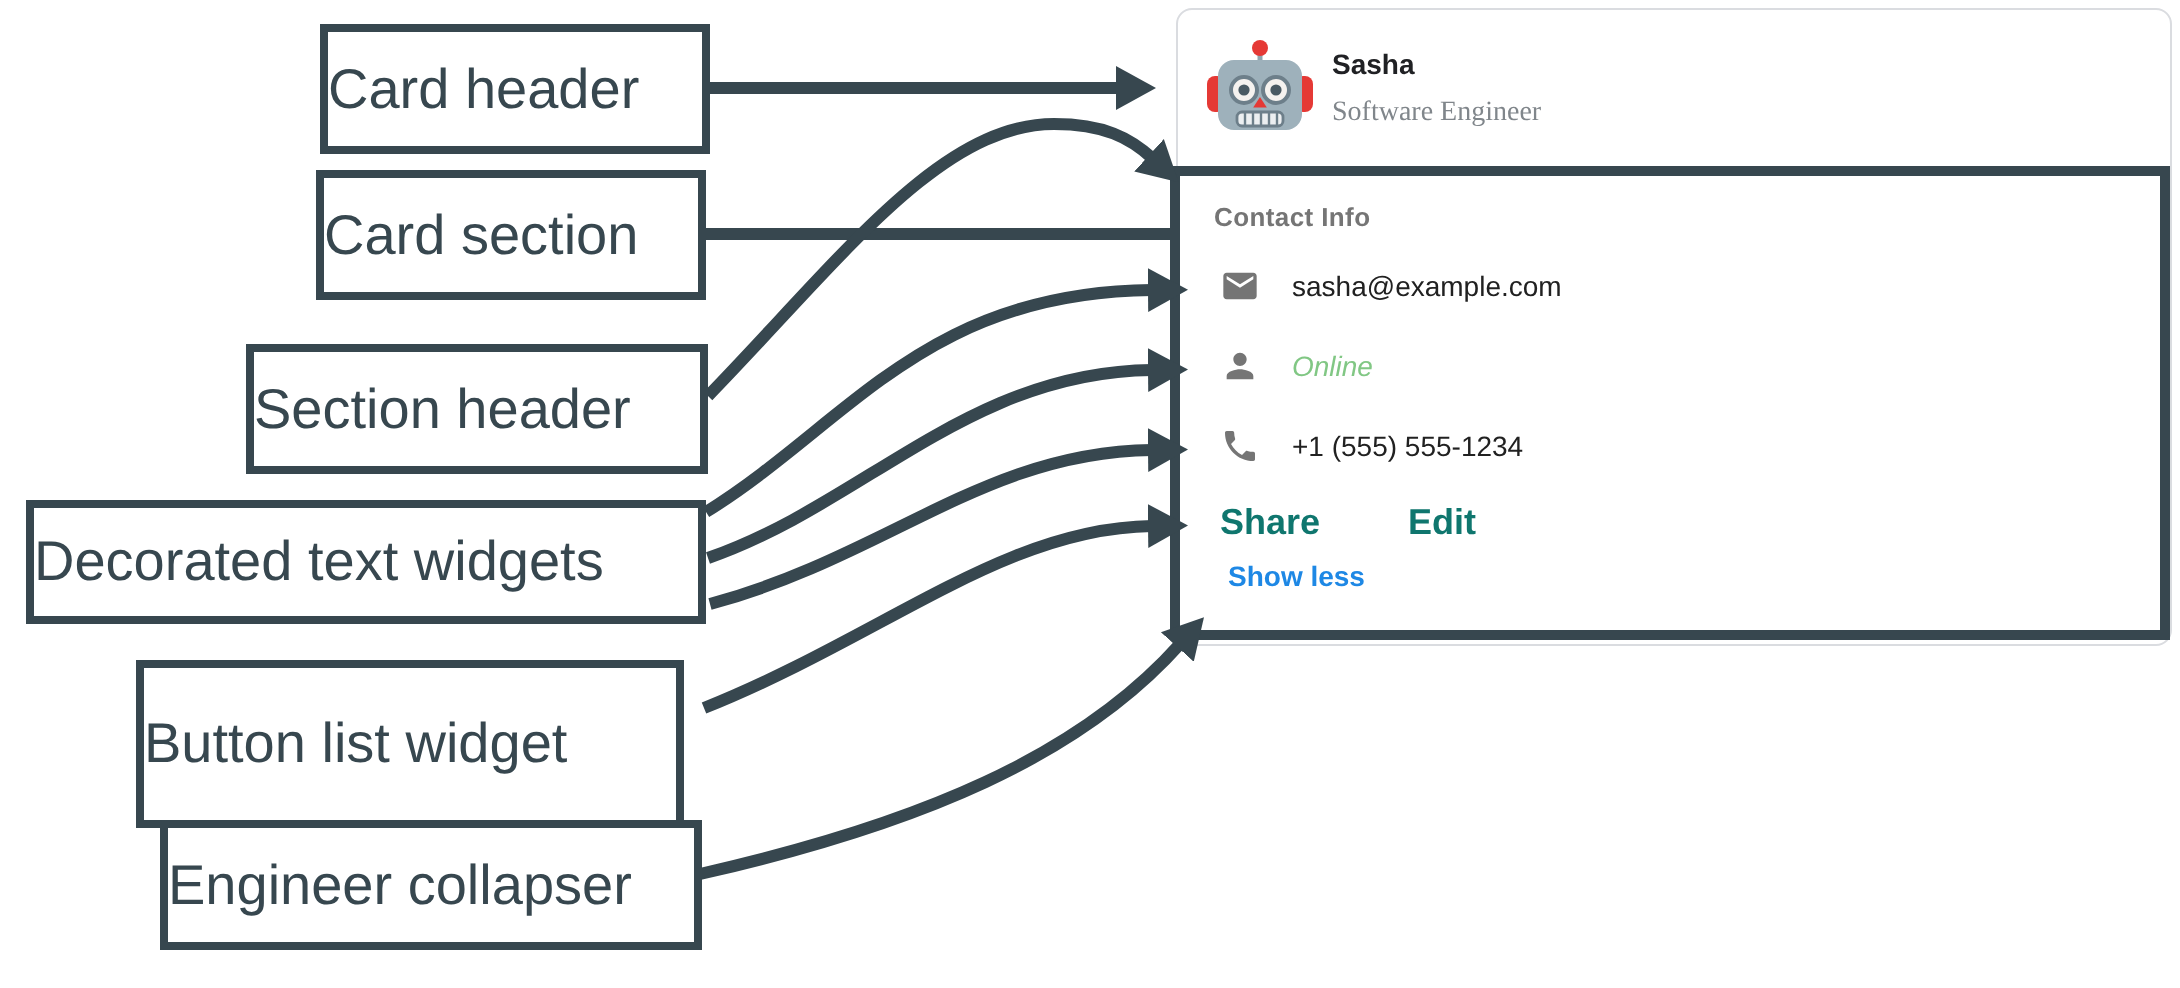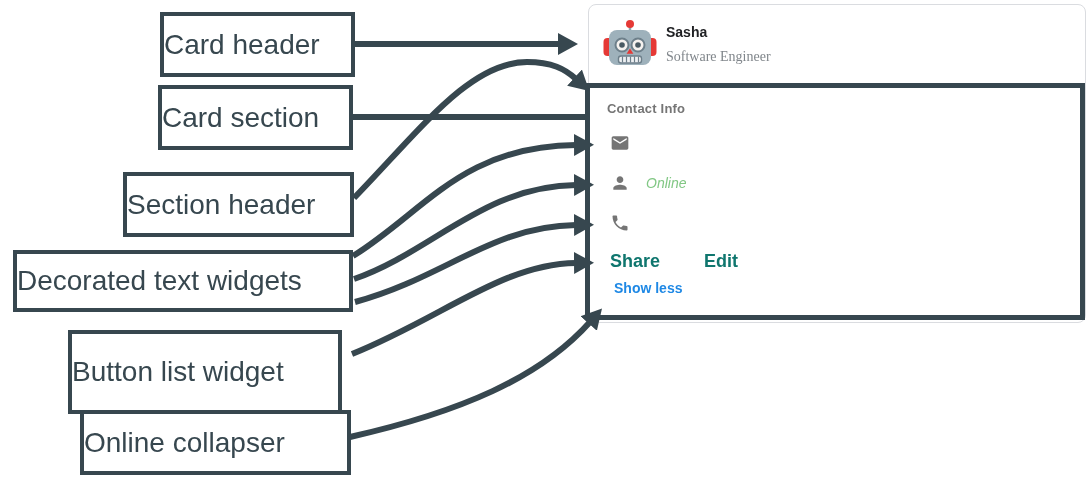--- a/index.html
+++ b/index.html
@@ -59,21 +59,21 @@
 <div class="label-box" id="lb-section-header">
   <span>Section header</span>
 </div>
 <div class="label-box" id="lb-decorated">
   <span>Decorated text widgets</span>
 </div>
 <div class="label-box" id="lb-button-list">
   <span>Button list widget</span>
 </div>
 <div class="label-box" id="lb-collapser">
-  <span>Online collapser</span>
+  <span>Engineer collapser</span>
 </div>
 
 <div class="card">
   <div class="card-header">
     <svg class="avatar" viewBox="0 0 56 56" xmlns="http://www.w3.org/2000/svg">
       <line x1="28" y1="6" x2="28" y2="15" stroke="#90a4ae" stroke-width="2.5"></line>
       <circle cx="28" cy="7" r="4" fill="#e53935"></circle>
       <rect x="1.5" y="21" width="9" height="18" rx="4" fill="#e53935"></rect>
       <rect x="45.5" y="21" width="9" height="18" rx="4" fill="#e53935"></rect>
       <rect x="7" y="13" width="42" height="35" rx="8" fill="#9eb1bb"></rect>
@@ -99,33 +99,35 @@
 </div>
 
 <div class="section-highlight">
   <div class="section-inner">
     <div class="section-title">Contact Info</div>
 
     <div class="row" id="row-email">
       <svg class="icon" viewBox="0 0 24 24">
         <path fill="#757575" d="M20 4H4c-1.1 0-2 .9-2 2v12c0 1.1.9 2 2 2h16c1.1 0 2-.9 2-2V6c0-1.1-.9-2-2-2zm0 4l-8 5-8-5V6l8 5 8-5v2z"></path>
       </svg>
+      <span class="row-text">sasha@example.com</span>
     </div>
 
     <div class="row online" id="row-online">
       <svg class="icon" viewBox="0 0 24 24">
         <path fill="#757575" d="M12 12c2.21 0 4-1.79 4-4s-1.79-4-4-4-4 1.79-4 4 1.79 4 4 4zm0 2c-2.67 0-8 1.34-8 4v2h16v-2c0-2.66-5.33-4-8-4z"></path>
       </svg>
       <span class="row-text">Online</span>
     </div>
 
     <div class="row" id="row-phone">
       <svg class="icon" viewBox="0 0 24 24">
         <path fill="#757575" d="M6.62 10.79c1.44 2.83 3.76 5.14 6.59 6.59l2.2-2.2c.27-.27.67-.36 1.02-.24 1.12.37 2.33.57 3.57.57.55 0 1 .45 1 1V20c0 .55-.45 1-1 1-9.39 0-17-7.61-17-17 0-.55.45-1 1-1h3.5c.55 0 1 .45 1 1 0 1.25.2 2.45.57 3.57.11.35.03.74-.25 1.02l-2.2 2.2z"></path>
       </svg>
+      <span class="row-text">+1 (555) 555-1234</span>
     </div>
 
     <div class="btn-row">
       <button class="text-button" id="btn-share">Share</button>
       <button class="text-button" id="btn-edit">Edit</button>
     </div>
 
     <div class="collapse-link">Show less</div>
   </div>
 </div>

